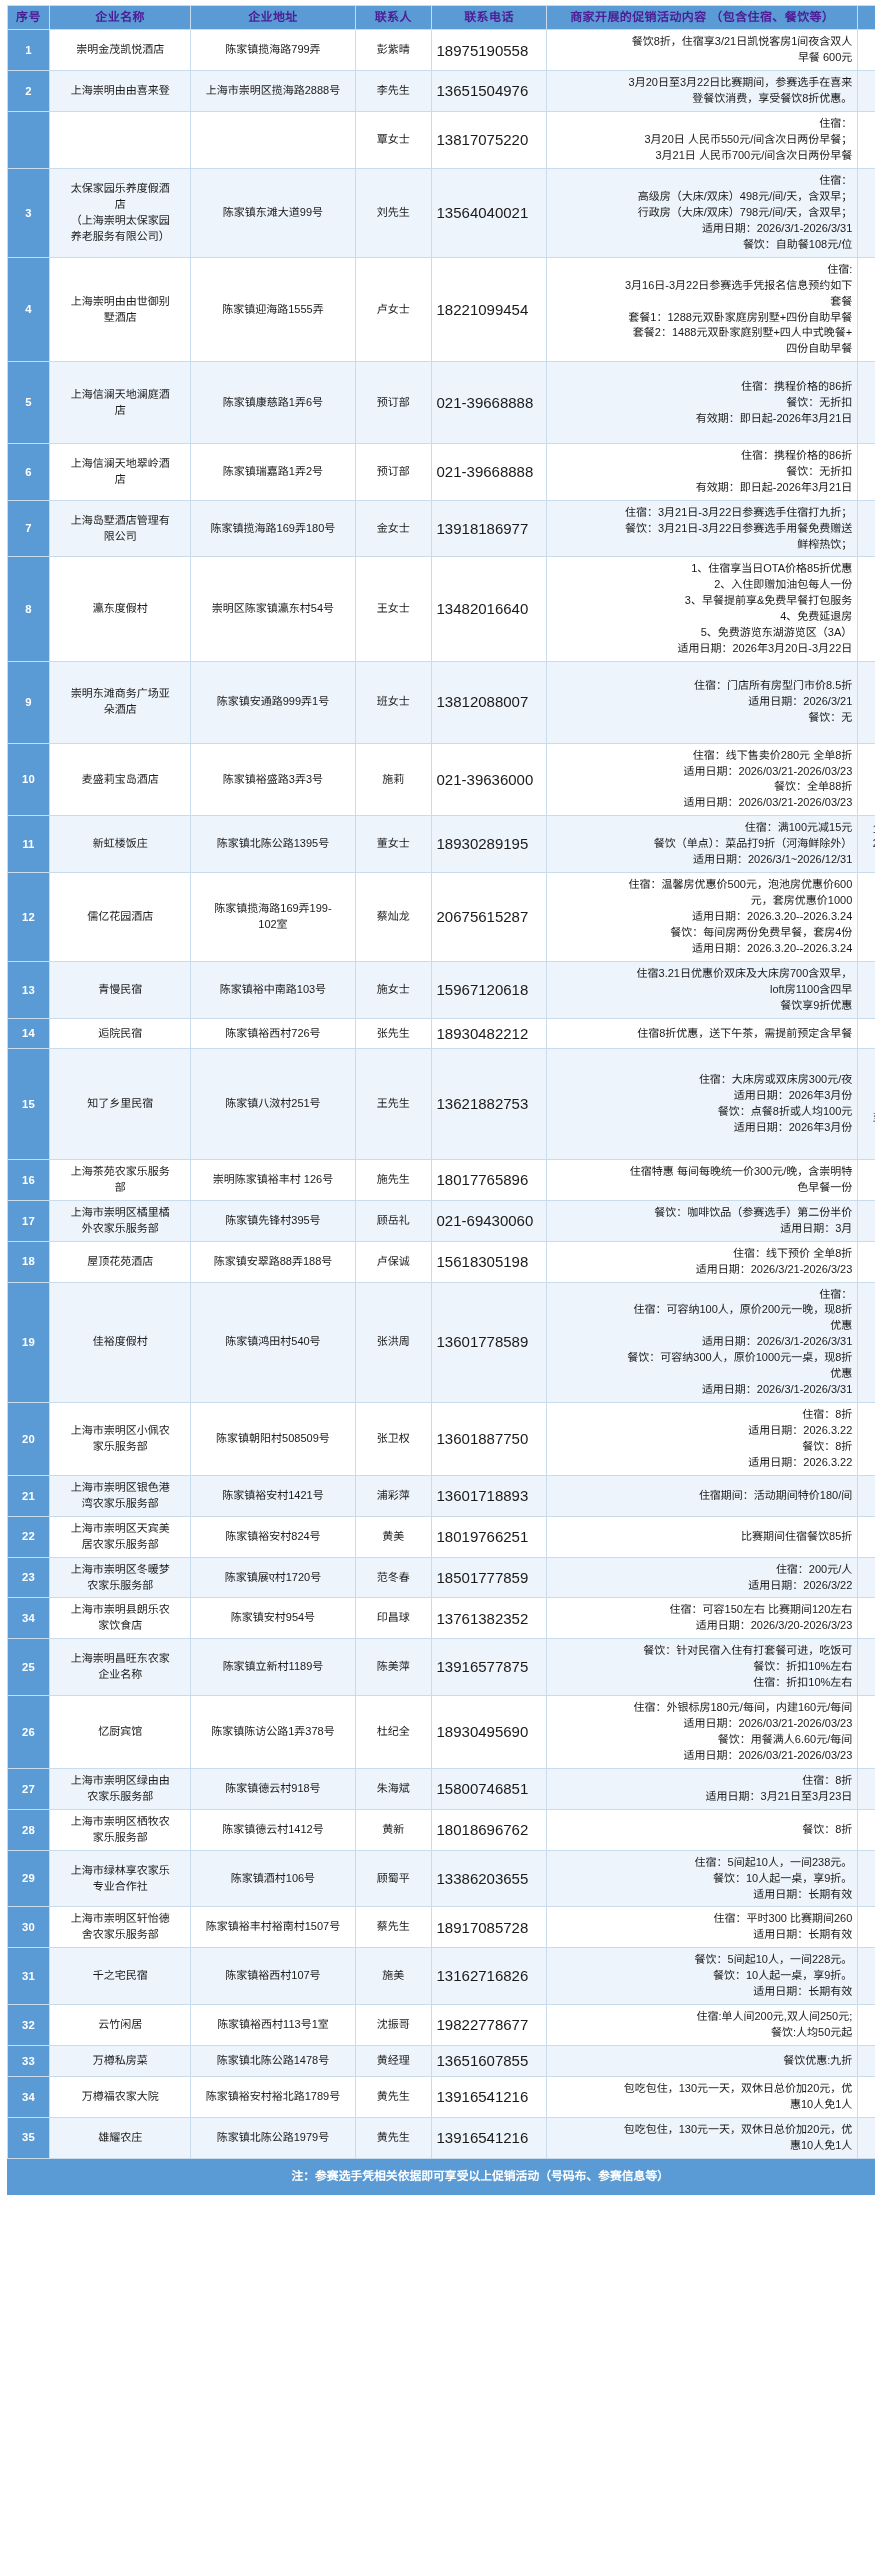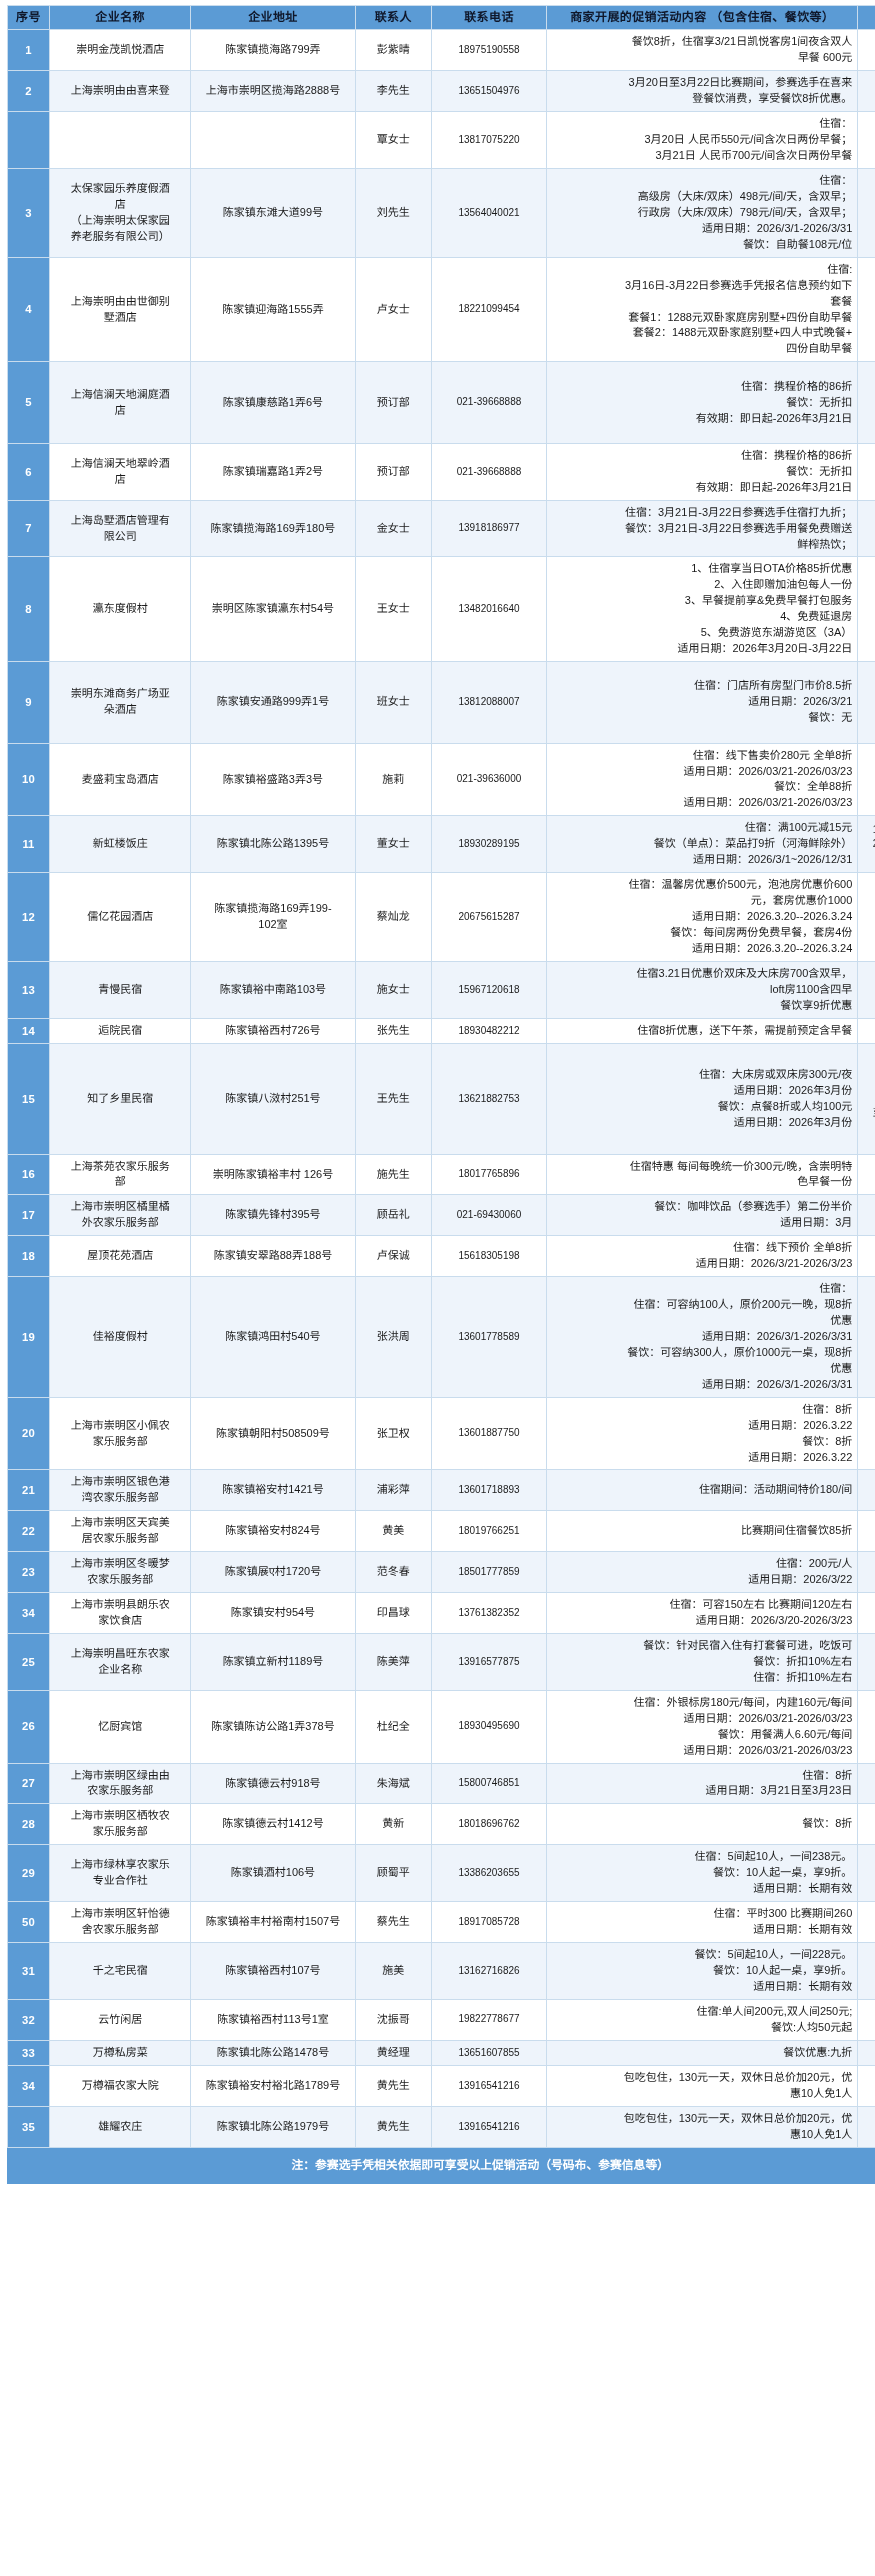--- a/index.html
+++ b/index.html
@@ -31,21 +31,21 @@
   table.promo td {
     border: 0.8px solid #c9dced;
     vertical-align: middle;
     padding: 4px 4.9px;
     word-break: break-all;
     overflow-wrap: anywhere;
   }
   
   thead th {
     background: #5b9bd5;
-    color: #0f172a;
+    color: #4c1d95;
     font-weight: bold;
     text-align: center;
     font-size: 12px;
     letter-spacing: 0.4px;
     border: 0.8px solid #5b9bd5;
     padding: 7.3px 3.2px;
     line-height: 1.3;
   }
   thead th.seq-head { width: 32px; }
   thead th.name-head { width: 130px; }
@@ -61,23 +61,23 @@
     text-align: center;
     font-weight: bold;
     font-size: 11.3px;
     border-left: 0.8px solid #5b9bd5;
     border-right: 0.8px solid #ffffff;
   }
   td.name, td.addr, td.person {
     text-align: center;
   }
   td.phone {
-    text-align: center;
+    text-align: left;
     white-space: nowrap;
-    font-size: 10px;
+    font-size: 15px;
   }
   td.promo-cell {
     text-align: right;
   }
   td.note {
     text-align: center;
     font-size: 10px;
   }
   tr.band-a td:not(.seq) { background: #ffffff; }
   tr.band-b td:not(.seq) { background: #eef4fb; }
@@ -587,21 +587,21 @@
             <span>住宿：5间起10人，一间238元。</span>
             <span>餐饮：10人起一桌，享9折。</span>
             <span>适用日期：长期有效</span>
           </td>
           <td class="note linebox">
             <span>需提前预定，</span>
             <span>房价含早餐</span>
           </td>
         </tr>
         <tr class="band-a">
-          <td class="seq">50</td>
+          <td class="seq">30</td>
           <td class="name linebox">
             <span>上海市崇明区轩怡德</span>
             <span>舍农家乐服务部</span>
           </td>
           <td class="addr">陈家镇裕丰村裕南村1507号</td>
           <td class="person">蔡先生</td>
           <td class="phone">18917085728</td>
           <td class="promo-cell linebox">
             <span>住宿：平时300 比赛期间260</span>
             <span>适用日期：长期有效</span>

